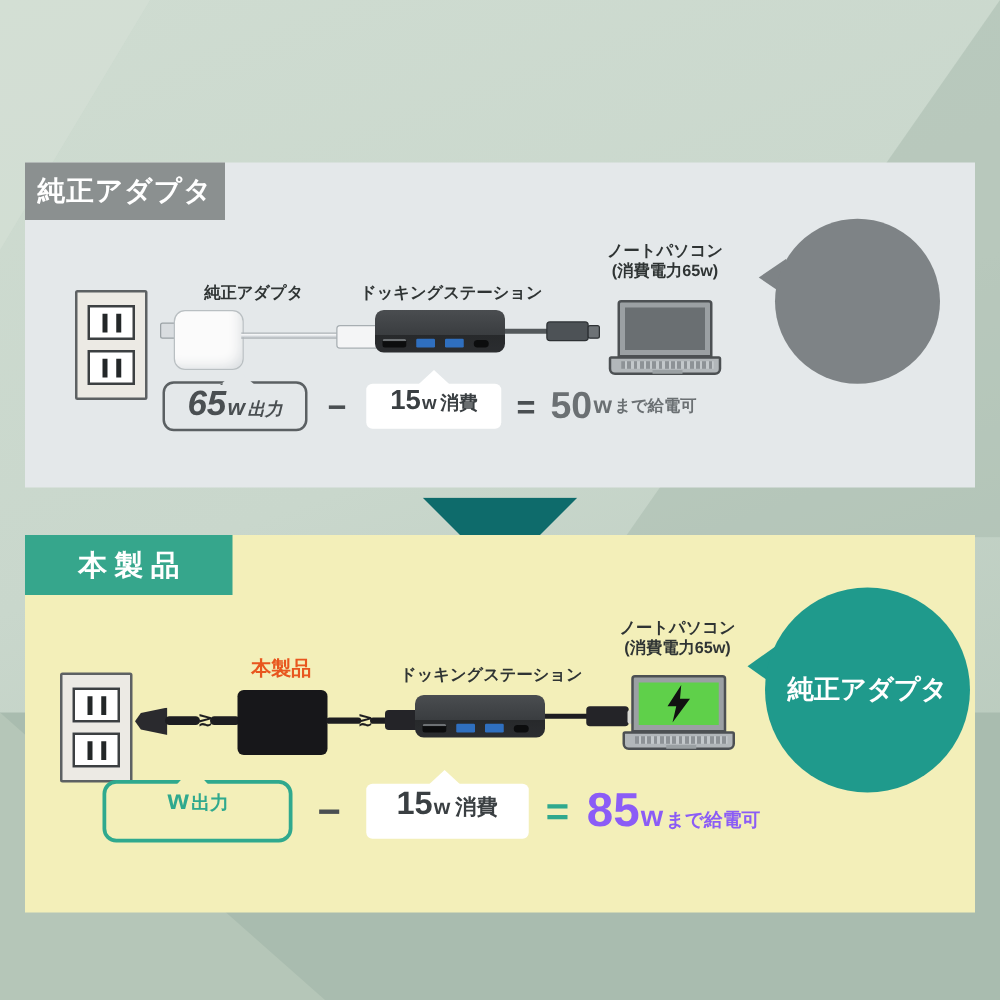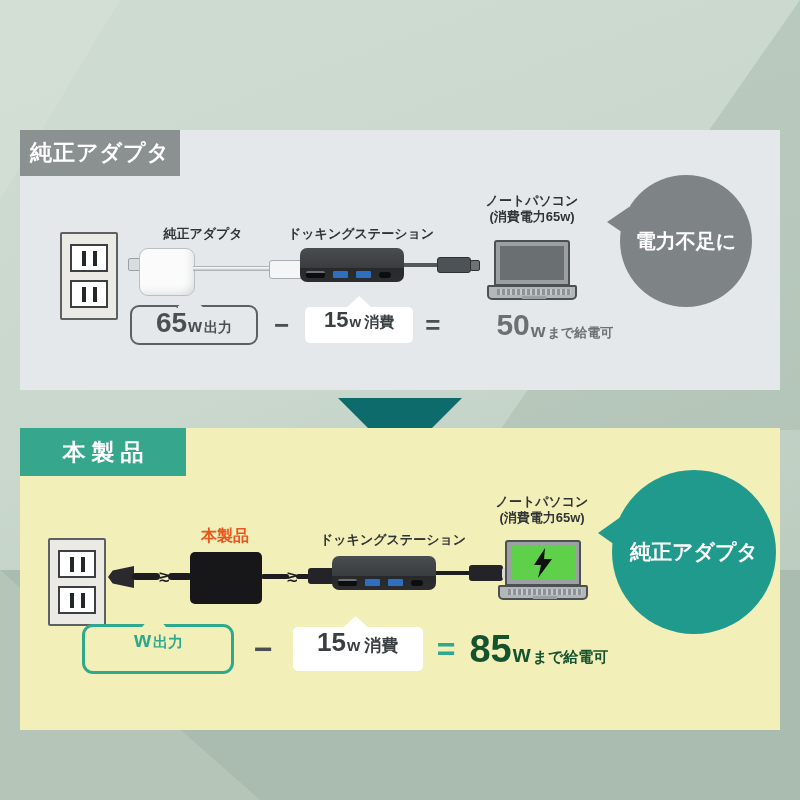--- a/index.html
+++ b/index.html
@@ -135,21 +135,21 @@
     background:#e4e8ea;color:#4a4f52;}
   .fbox-outline-teal{border:3px solid #2fa98e;border-radius:11px;
     background:#f3efb9;color:#2fa98e;}
   .fbox-white{background:#ffffff;color:#3a3f42;border-radius:5px;}
   .num{font-weight:bold;}
   .unit{font-weight:bold;}
   .suffix{font-weight:bold;}
   .op{font-weight:bold;color:#4a4f52;}
   .op-teal{font-weight:bold;color:#2fa98e;}
   .res{font-weight:bold;color:#6b7073;}
-  .res-teal{font-weight:bold;color:#14532d;}
+  .res-teal{font-weight:bold;color:#8b5cf6;}
 
   
   .notch{position:absolute;top:-11px;width:26px;height:12px;}
   .notch-gray{background:#e4e8ea;
     clip-path:polygon(50% 0,100% 100%,0 100%);
     border-left:2px solid #5b6063;}
   .notch-white{background:#ffffff;clip-path:polygon(50% 0,100% 100%,0 100%);}
   .notch-teal{background:#f3efb9;clip-path:polygon(50% 0,100% 100%,0 100%);}
 
   .cap{position:absolute;text-align:center;font-weight:bold;color:#2f3434;
@@ -219,44 +219,43 @@
     <div class="cap cap-sm" style="left:442px;top:63px;width:140px;">
       <div>ノートパソコン</div>
       <div>(消費電力65w)</div>
     </div>
 
     <div style="position:absolute;left:587px;top:77px;width:0;height:0;
                 border-top:15px solid transparent;border-bottom:15px solid transparent;
                 border-right:22px solid #7e8386;"></div>
     <div class="bubble bubble-gray" style="left:600px;top:45px;">
       <div>
-        <div>電力不足に</div>
       </div>
     </div>
 
     <div class="formula" style="left:110px;top:175px;">
-      <div class="fbox fbox-outline-gray" style="width:128px;height:40px;padding-bottom:20px;">
+      <div class="fbox fbox-outline-gray" style="width:116px;height:40px;padding-bottom:20px;font-style:italic;">
         <div class="notch notch-gray" style="left:44px;"></div>
         <span class="num" style="font-size:28px;">65</span>
         <span class="unit" style="font-size:18px;margin-left:1px;">w</span>
         <span class="suffix" style="font-size:14px;margin-left:2px;">出力</span>
       </div>
 
       <span class="op" style="font-size:26px;margin:0 16px;">−</span>
 
       <div class="fbox fbox-white" style="width:108px;height:36px;">
         <div class="notch notch-white" style="left:41px;"></div>
         <span class="num" style="font-size:22px;">15</span>
         <span class="unit" style="font-size:15px;margin-left:1px;">w</span>
         <span class="suffix" style="font-size:15px;margin-left:3px;">消費</span>
       </div>
 
       <span class="op" style="font-size:26px;margin:0 12px;">=</span>
 
-      <div style="display:flex;align-items:flex-end;margin-left:44px;">
+      <div style="display:flex;align-items:center;">
         <span class="res" style="font-size:30px;">50</span>
         <span class="res" style="font-size:19px;margin-left:1px;">w</span>
         <span class="res" style="font-size:13px;margin-left:2px;">まで給電可</span>
       </div>
     </div>
   </div>
 
   <div class="teal-arrow"></div>
 
   <div class="panel panel-bottom">

